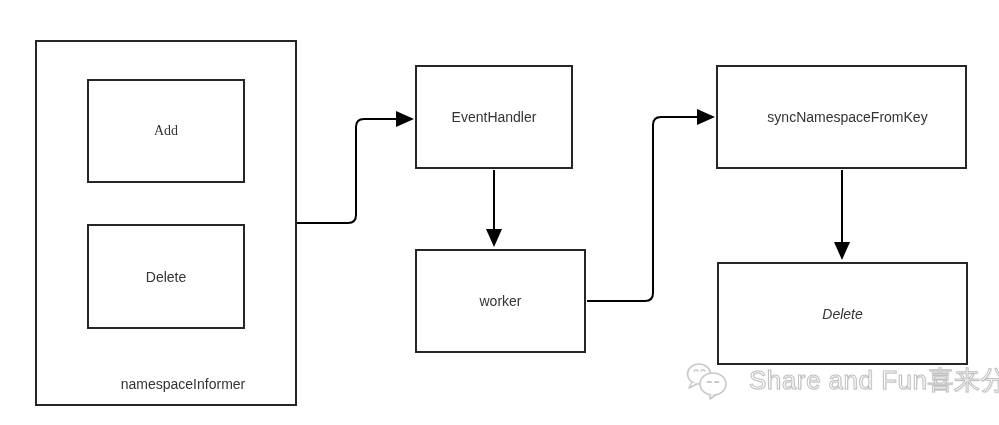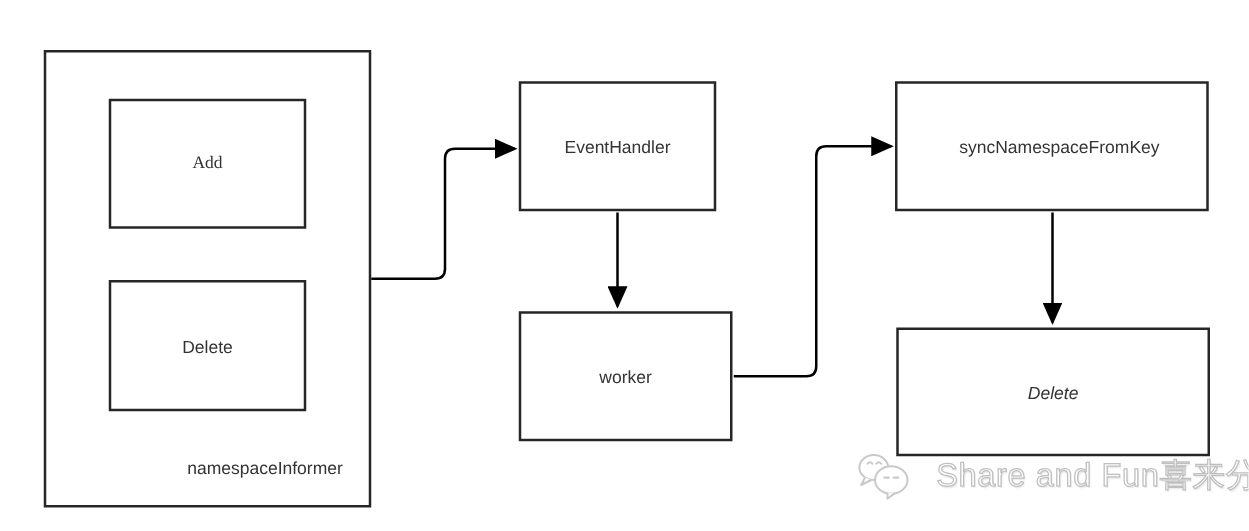--- a/index.html
+++ b/index.html
@@ -70,21 +70,21 @@
   <div class="group-box" style="left:35px; top:40px; width:262px; height:366px;"></div>
 
   <div class="node" style="left:87px; top:79px; width:158px; height:104px;font-family:Liberation Serif, serif;">
     <span>Add</span>
   </div>
 
   <div class="node" style="left:87px; top:224px; width:158px; height:105px;">
     <span>Delete</span>
   </div>
 
-  <div class="group-label" style="left:37px; top:366px; width:292px;padding-left:29px;">namespaceInformer</div>
+  <div class="group-label" style="left:37px; top:376px; width:292px;">namespaceInformer</div>
 
   <div class="node" style="left:415px; top:65px; width:158px; height:104px;">
     <span>EventHandler</span>
   </div>
 
   <div class="node" style="left:415px; top:249px; width:171px; height:104px;">
     <span>worker</span>
   </div>
 
   <div class="node" style="left:716px; top:65px; width:251px; height:104px;padding-left:12px;">

